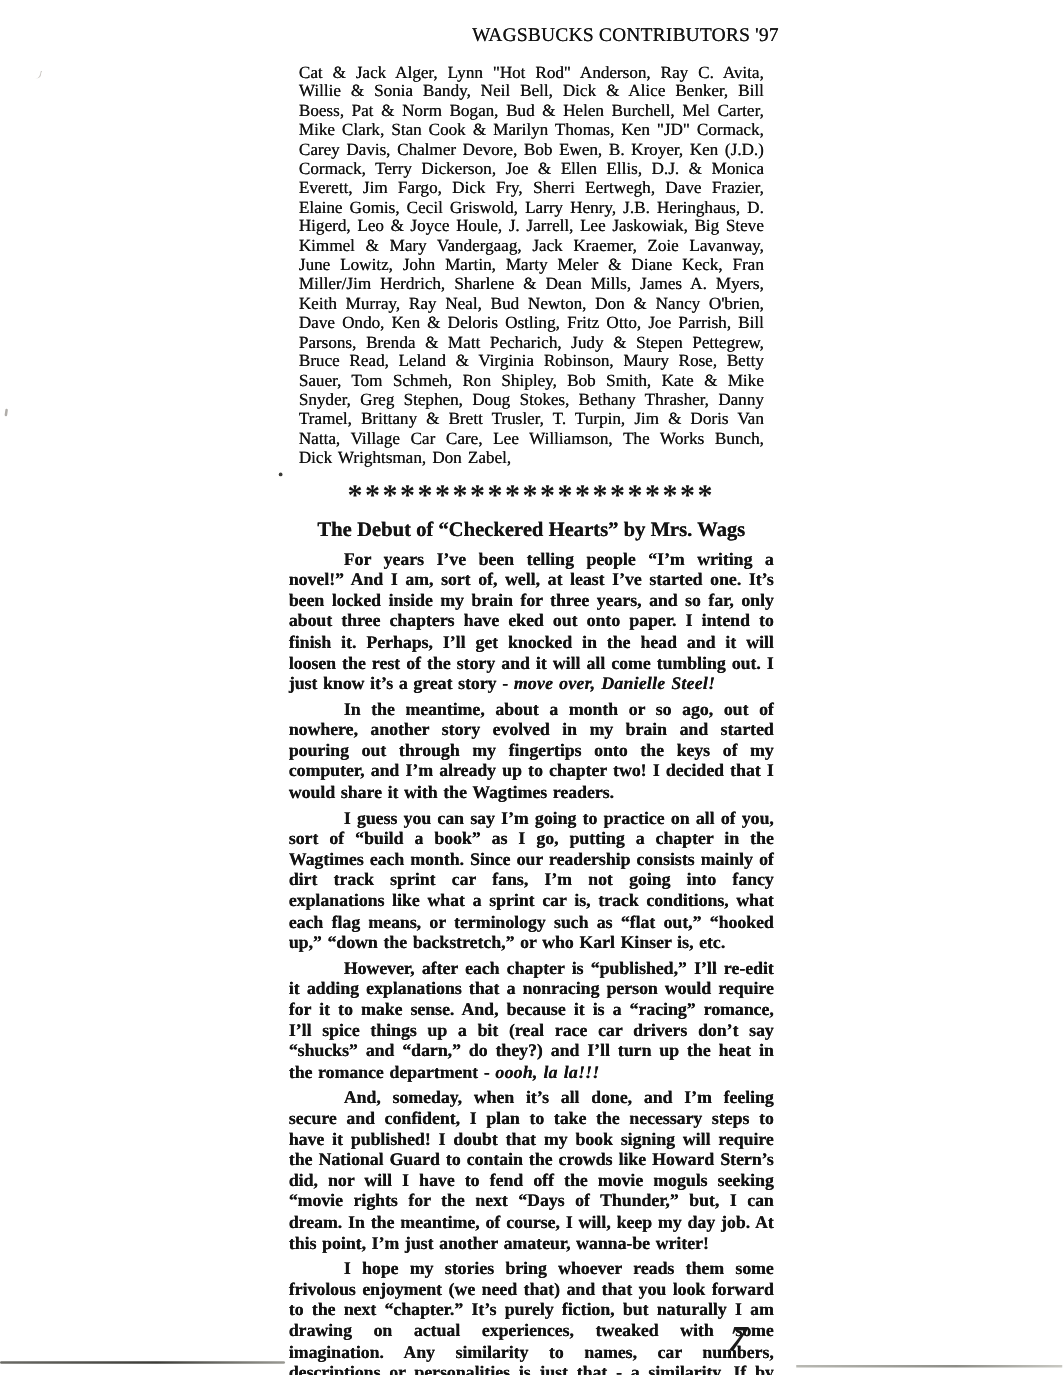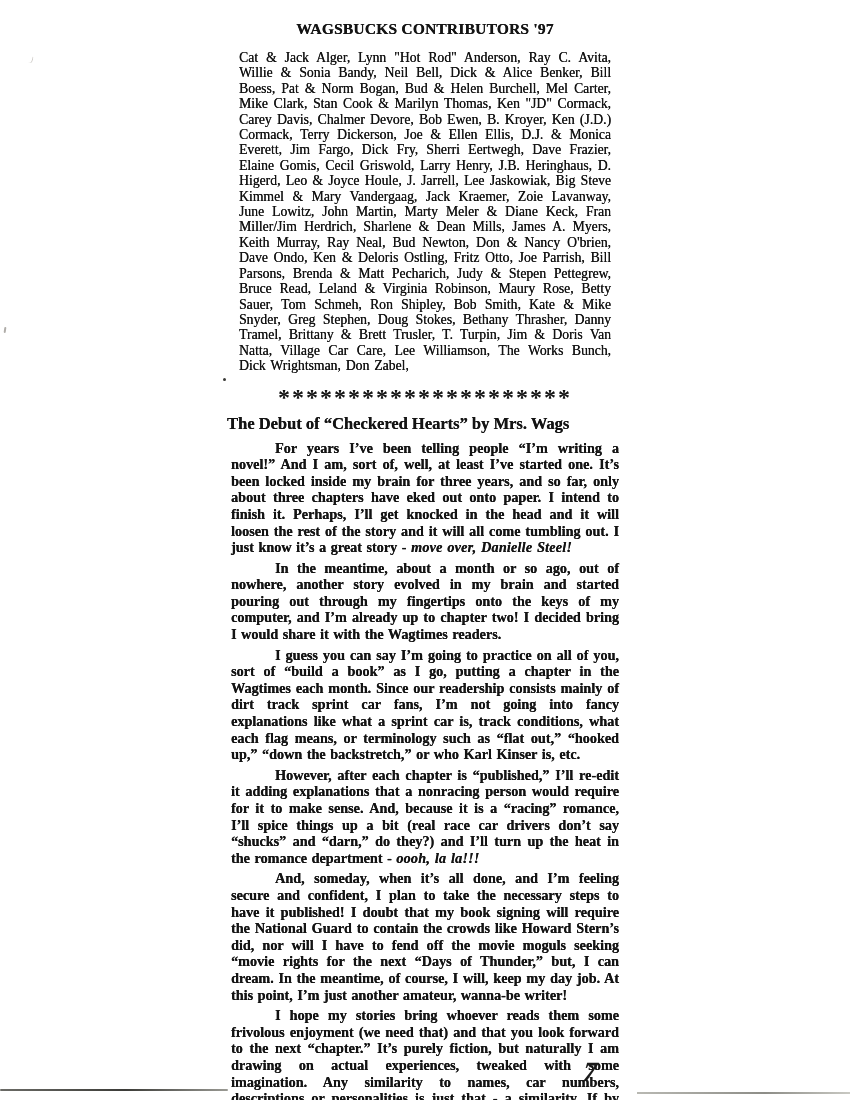--- a/index.html
+++ b/index.html
@@ -15,22 +15,22 @@
     color: #141414;
     overflow: hidden;
   }
   .doc-column {
     position: absolute;
     left: 227px;
     top: 20px;
     width: 396px;
   }
   .doc-header {
-    text-align: center;
-    font-weight: bold;
+    text-align: right;
+    font-weight: normal;
     font-size: 15.5px;
     letter-spacing: 0.2px;
     margin: 0 0 4px 0;
     text-shadow: 0.2px 0 0 currentColor;
   }
   .contributors {
     font-size: 13.7px;
     line-height: 15.4px;
     text-align: justify;
     text-shadow: 0.2px 0 0 currentColor;
@@ -40,20 +40,21 @@
   .asterisk-row {
     text-align: center;
     font-weight: bold;
     font-size: 24px;
     line-height: 22px;
     letter-spacing: 2px;
     margin: 4px 0 2px 0;
     white-space: nowrap;
   }
   .article-title {
+    text-align: center;
     font-weight: bold;
     font-size: 16.5px;
     margin: 6px 0 6px 0;
     text-shadow: 0.2px 0 0 currentColor;
     font-family: Liberation Serif, serif;
   }
   .body-para {
     font-size: 14.2px;
     line-height: 16.6px;
     text-align: justify;
@@ -139,21 +140,21 @@
   <h1 class="doc-header">WAGSBUCKS CONTRIBUTORS '97</h1>
 
   <p class="contributors">Cat &amp; Jack Alger, Lynn "Hot Rod" Anderson, Ray C. Avita, Willie &amp; Sonia Bandy, Neil Bell, Dick &amp; Alice Benker, Bill Boess, Pat &amp; Norm Bogan, Bud &amp; Helen Burchell, Mel Carter, Mike Clark, Stan Cook &amp; Marilyn Thomas, Ken "JD" Cormack, Carey Davis, Chalmer Devore, Bob Ewen, B. Kroyer, Ken (J.D.) Cormack, Terry Dickerson, Joe &amp; Ellen Ellis, D.J. &amp; Monica Everett, Jim Fargo, Dick Fry, Sherri Eertwegh, Dave Frazier, Elaine Gomis, Cecil Griswold, Larry Henry, J.B. Heringhaus, D. Higerd, Leo &amp; Joyce Houle, J. Jarrell, Lee Jaskowiak, Big Steve Kimmel &amp; Mary Vandergaag, Jack Kraemer, Zoie Lavanway, June Lowitz, John Martin, Marty Meler &amp; Diane Keck, Fran Miller/Jim Herdrich, Sharlene &amp; Dean Mills, James A. Myers, Keith Murray, Ray Neal, Bud Newton, Don &amp; Nancy O'brien,  Dave Ondo, Ken &amp; Deloris Ostling, Fritz Otto, Joe Parrish, Bill Parsons, Brenda &amp; Matt Pecharich, Judy &amp; Stepen Pettegrew, Bruce Read,  Leland &amp; Virginia Robinson, Maury Rose, Betty Sauer, Tom Schmeh, Ron Shipley, Bob Smith, Kate &amp; Mike Snyder, Greg Stephen, Doug Stokes, Bethany Thrasher, Danny Tramel, Brittany &amp; Brett Trusler, T. Turpin, Jim &amp; Doris Van Natta, Village Car Care, Lee Williamson, The Works Bunch, Dick Wrightsman, Don Zabel,</p>
 
   <div class="asterisk-row">*********************</div>
 
   <h2 class="article-title">The Debut of “Checkered Hearts” by Mrs. Wags</h2>
 
   <p class="body-para"><span>For years I’ve been telling people “I’m writing a novel!” And I am, sort of, well, at least I’ve started one.  It’s been locked inside my brain for three years, and so far, only about three chapters have eked out onto paper.  I intend to finish it.  Perhaps, I’ll get knocked in the head and it will loosen the rest of the story and it will all come tumbling out.  I just know it’s a great story - </span><i>move over, Danielle Steel!</i></p>
 
-  <p class="body-para"><span>In the meantime, about a month or so ago, out of nowhere, another story evolved in my brain and started pouring out through my fingertips onto the keys of my computer, and I’m already up to chapter two!  I decided bring I would share it with the Wagtimes readers.</span></p>
+  <p class="body-para"><span>In the meantime, about a month or so ago, out of nowhere, another story evolved in my brain and started pouring out through my fingertips onto the keys of my computer, and I’m already up to chapter two!  I decided that I would share it with the Wagtimes readers.</span></p>
 
   <p class="body-para"><span>I guess you can say I’m going to practice on all of you, sort of “build a book” as I go, putting a chapter in the Wagtimes each month.  Since our readership consists mainly of dirt track sprint car fans, I’m not going into fancy explanations like what a sprint car is, track conditions, what each flag means, or terminology such as “flat out,” “hooked up,” “down the backstretch,” or who Karl Kinser is, etc.</span></p>
 
   <p class="body-para"><span>However, after each chapter is “published,” I’ll re-edit it adding explanations that a nonracing person would require for it to make sense.  And, because it is a “racing” romance, I’ll spice things up a bit (real race car drivers don’t say “shucks” and “darn,” do they?) and I’ll turn up the heat in the romance department - </span><i>oooh, la la!!!</i></p>
 
   <p class="body-para"><span>And, someday, when it’s all done, and I’m feeling secure and confident, I plan to take the necessary steps to have it published!  I doubt that my book signing will require the National Guard to contain the crowds like Howard Stern’s did, nor will I have to fend off the movie moguls seeking “movie rights for the next “Days of Thunder,”  but, I can dream.  In the meantime, of course, I will, keep my day job.  At this point, I’m just another amateur, wanna-be writer!</span></p>
 
   <p class="body-para"><span>I hope my stories bring whoever reads them some frivolous enjoyment (we need that) and that you look forward to the next “chapter.”  It’s purely fiction, but naturally I am drawing on actual experiences, tweaked with some imagination.  Any similarity to names, car numbers, descriptions or personalities is just that - a similarity.  If by chance you think you recognize yourself or someone in one of the characters, just know that each one is a composite of all of the wonderful people I’ve met racing!</span></p>
 
   <p class="signature">Terry Wagner</p>

